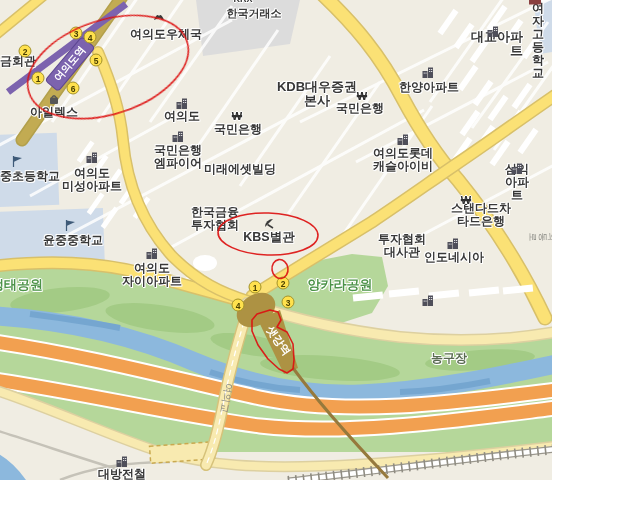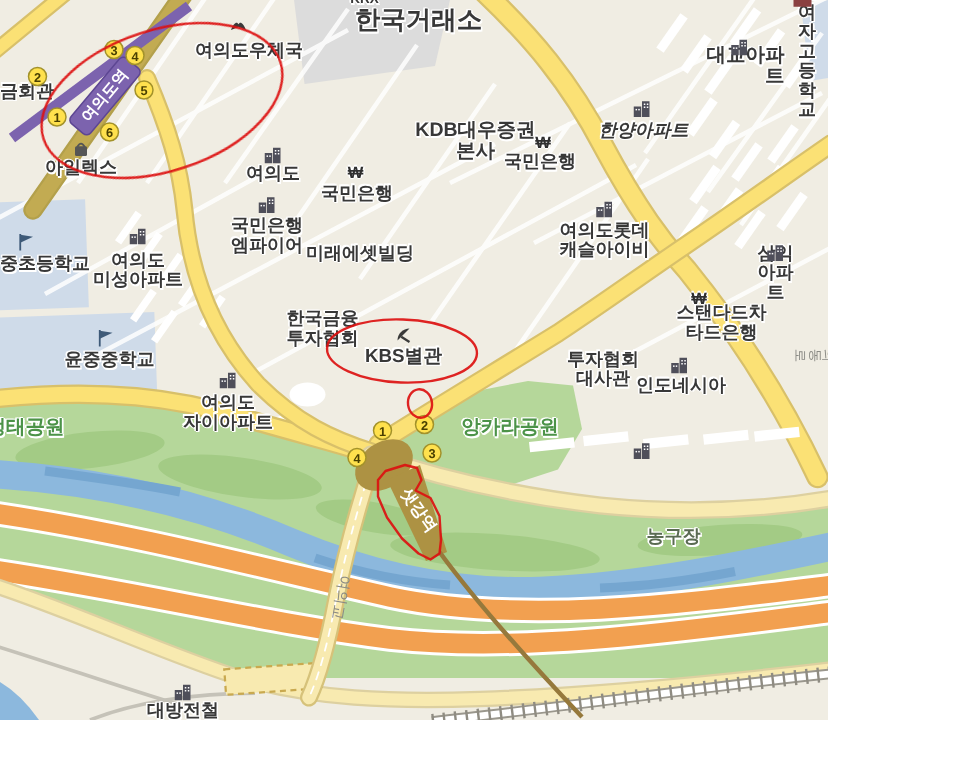--- a/index.html
+++ b/index.html
@@ -169,28 +169,28 @@
   <g>
     <ellipse cx="256" cy="310" rx="21" ry="15" fill="#ad9243" transform="rotate(-35 256 310)"></ellipse>
     <path d="M258,320 L280,310 L298,368 L284,374 Z" fill="#ad9243"></path>
     <path d="M293,368 C315,398 350,438 388,478" stroke="#96793c" stroke-width="3" fill="none"></path>
   </g>
 </svg>
 
 <div id="labels">
   <div id="badge">여의도역</div>
 <div class="lbl" style="left: 243px; top: 0px; font-size: 9px;">KRX</div>
-      <div class="lbl" style="left: 254px; top: 14px; font-size: 17px; margin-left: 25px;">한국거래소</div>
+      <div class="lbl" style="left: 254px; top: 14px; font-size: 11px;">한국거래소</div>
       <div class="lbl" style="left: 317px; top: 46px; font-size: 13px; margin-top: 48px;">KDB대우증권
 본사</div>
       <div class="lbl" style="left: 166px; top: 34px; font-size: 12px;">여의도우체국</div>
       <div class="lbl" style="left: 538px; top: 21px; font-size: 12px;">여의도여자
 고등학교</div>
       <div class="lbl" style="left: 494px; top: 44px; font-size: 13px; text-align: right;">대교아파트</div>
-      <div class="lbl" style="left: 429px; top: 87px; font-size: 12px; font-style: italic;">한양아파트</div>
+      <div class="lbl" style="left: 429px; top: 87px; font-size: 12px;">한양아파트</div>
       <div class="lbl" style="left: 360px; top: 108px; font-size: 12px;">국민은행</div>
       <div class="lbl" style="left: 238px; top: 129px; font-size: 12px;">국민은행</div>
       <div class="lbl" style="left: 182px; top: 116px; font-size: 12px;">여의도</div>
       <div class="lbl" style="left: 54px; top: 112px; font-size: 12px;">아일렉스</div>
       <div class="lbl" style="left: 0px; top: 61px; font-size: 12px;">사학연금회관</div>
       <div class="lbl" style="left: 178px; top: 157px; font-size: 12px;">국민은행
 엠파이어</div>
       <div class="lbl" style="left: 240px; top: 169px; font-size: 12px;">미래에셋빌딩</div>
       <div class="lbl" style="left: 92px; top: 180px; font-size: 12px;">여의도
 미성아파트</div>

